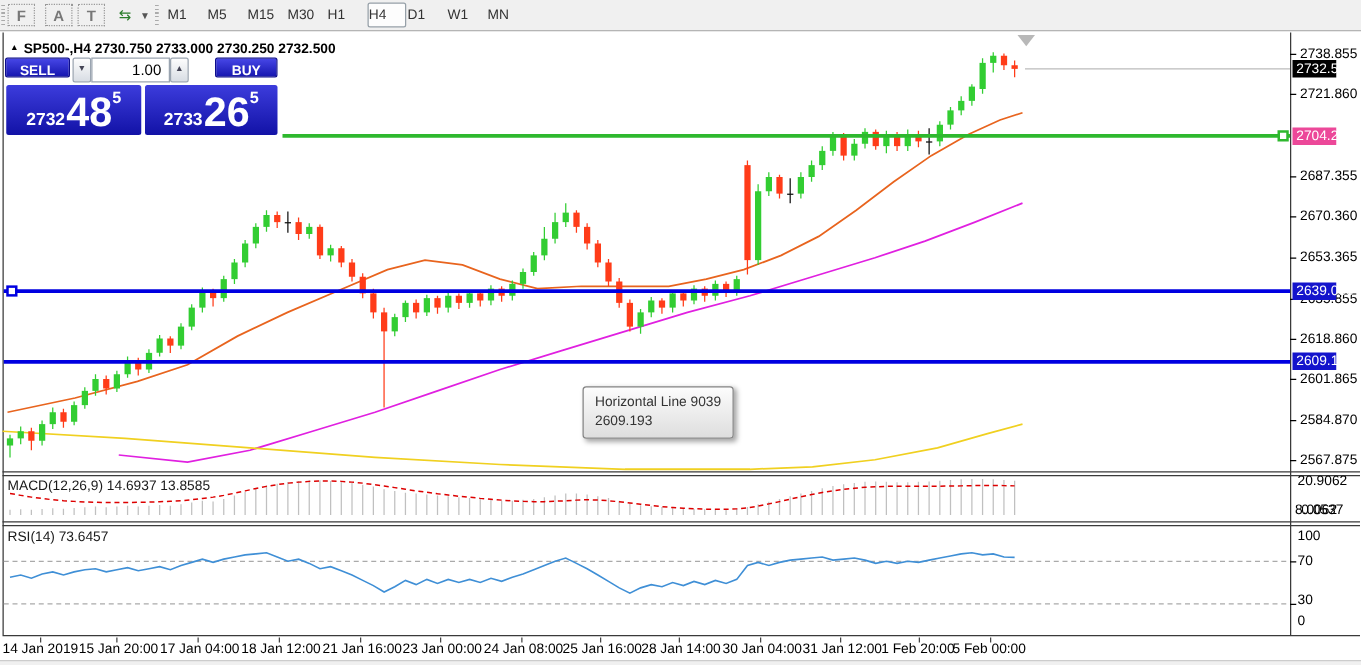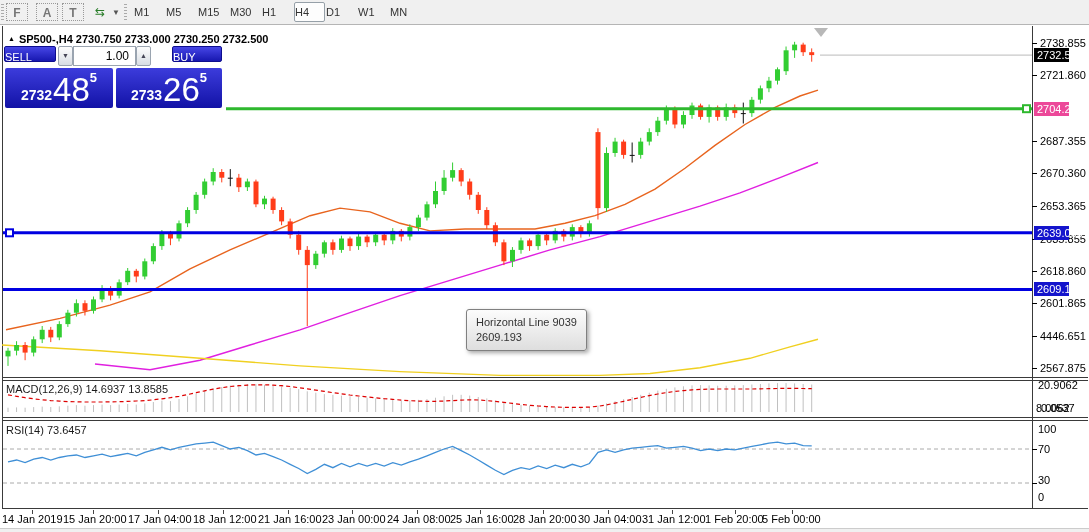--- a/index.html
+++ b/index.html
@@ -16,33 +16,33 @@
   .btn-tf{position:absolute;top:2px;width:31px;height:20px;line-height:20px;text-align:left;
           font-size:11px;color:#333;box-sizing:border-box;cursor:default;}
   .btn-tf.active{background:#fdfdfd;border:1px solid #96a0a8;border-radius:2px;line-height:18px;}
   .caret{font-size:8px;color:#555;}
   
   .vline,.hline-frame{position:absolute;background:#3a3a3a;}
   .chart-title{position:absolute;left:8px;top:33px;font-size:11px;font-weight:bold;color:#000;z-index:8;}
   .chart-title .tri{font-size:7px;vertical-align:2px;margin-right:4px;}
   
   .trade{position:absolute;left:4px;top:46px;width:218px;height:62px;z-index:40;}
-  .tp-btn{position:absolute;height:16px;line-height:20px;color:#fff;
-          font-size:11px;font-weight:normal;border-radius:2px;
+  .tp-btn{position:absolute;height:16px;line-height:20px;text-align:center;color:#fff;
+          font-size:11px;font-weight:bold;border-radius:2px;
           background:linear-gradient(#4646e6,#1717b0);border:1px solid #0d0d8e;box-sizing:border-box;}
   .tp-spin{position:absolute;height:20px;width:15px;background:linear-gradient(#fdfdfd,#d8dde4);
            border:1px solid #9aa4b0;box-sizing:border-box;text-align:center;line-height:18px;
            font-size:7px;color:#445;border-radius:2px;}
   .tp-vol{position:absolute;height:20px;background:#fff;border:1px solid #9aa4b0;box-sizing:border-box;
           font-size:12px;color:#000;text-align:right;padding:2px 6px 0 0;}
   .tp-price{position:absolute;top:22px;height:40px;border-radius:2px;color:#fff;
             background:linear-gradient(#3c3cdc,#1212a6);display:flex;align-items:flex-end;
             justify-content:center;padding-bottom:3px;box-sizing:border-box;}
   .tp-price .small{font-size:14px;font-weight:bold;margin:0 1px 2px 0;}
-  .tp-price .big{font-size:33px;font-weight:normal;line-height:30px;}
+  .tp-price .big{font-size:33px;font-weight:bold;line-height:30px;}
   .tp-price .sup{font-size:13px;font-weight:bold;align-self:flex-start;margin-top:2px;}
   
   .cn-note{position:absolute;left:454px;top:57px;font-size:17px;font-weight:bold;
            font-family:"DejaVu Serif","Liberation Serif",serif;z-index:10;letter-spacing:1px;}
   .tooltip{position:absolute;left:466px;top:309px;z-index:50;background:linear-gradient(#fcfcfc,#dedede);
            border:1px solid #808080;border-radius:3px;box-shadow:2px 2px 4px rgba(0,0,0,.35);
            font-size:11px;color:#333;padding:5px 9px;line-height:15px;}
   .gray-tri{position:absolute;left:814px;top:28px;width:0;height:0;z-index:6;
             border-left:7px solid transparent;border-right:7px solid transparent;border-top:9px solid #b8b8b8;}
   
@@ -439,21 +439,21 @@
       <div class="axlabel" style="top:167px">2670.360</div>
       <div class="tick" style="top:206px"></div>
       <div class="axlabel" style="top:200px">2653.365</div>
       <div class="tick" style="top:239px"></div>
       <div class="axlabel" style="top:233px">2635.855</div>
       <div class="tick" style="top:271px"></div>
       <div class="axlabel" style="top:265px">2618.860</div>
       <div class="tick" style="top:303px"></div>
       <div class="axlabel" style="top:297px">2601.865</div>
       <div class="tick" style="top:336px"></div>
-      <div class="axlabel" style="top:330px">4446.651</div>
+      <div class="axlabel" style="top:330px">2584.870</div>
       <div class="tick" style="top:368px"></div>
       <div class="axlabel" style="top:362px">2567.875</div>
       <div class="chip" style="top:48px;background:#000000">2732.500</div>
       <div class="chip" style="top:102px;background:#ec4899">2704.269</div>
       <div class="chip" style="top:226px;background:#1414cc">2639.000</div>
       <div class="chip" style="top:282px;background:#1414cc">2609.193</div>
       <div class="axlabel" style="left:1038px;top:379px">20.9062</div>
       <div class="axlabel" style="left:1036px;top:402px">8.0062</div>
       <div class="axlabel" style="left:1041px;top:402px">0.0537</div>
       <div class="axlabel" style="left:1038px;top:423px">100</div>
@@ -474,21 +474,21 @@
       <div class="tlabel" style="left:193px">18 Jan 12:00</div>
       <div class="ttick" style="left:288px"></div>
       <div class="tlabel" style="left:258px">21 Jan 16:00</div>
       <div class="ttick" style="left:352px"></div>
       <div class="tlabel" style="left:322px">23 Jan 00:00</div>
       <div class="ttick" style="left:417px"></div>
       <div class="tlabel" style="left:387px">24 Jan 08:00</div>
       <div class="ttick" style="left:480px"></div>
       <div class="tlabel" style="left:450px">25 Jan 16:00</div>
       <div class="ttick" style="left:543px"></div>
-      <div class="tlabel" style="left:513px">28 Jan 20:00</div>
+      <div class="tlabel" style="left:513px">28 Jan 14:00</div>
       <div class="ttick" style="left:608px"></div>
       <div class="tlabel" style="left:578px">30 Jan 04:00</div>
       <div class="ttick" style="left:672px"></div>
       <div class="tlabel" style="left:642px">31 Jan 12:00</div>
       <div class="ttick" style="left:735px"></div>
       <div class="tlabel" style="left:705px">1 Feb 20:00</div>
       <div class="ttick" style="left:792px"></div>
       <div class="tlabel" style="left:762px">5 Feb 00:00</div>
     </div>
 

